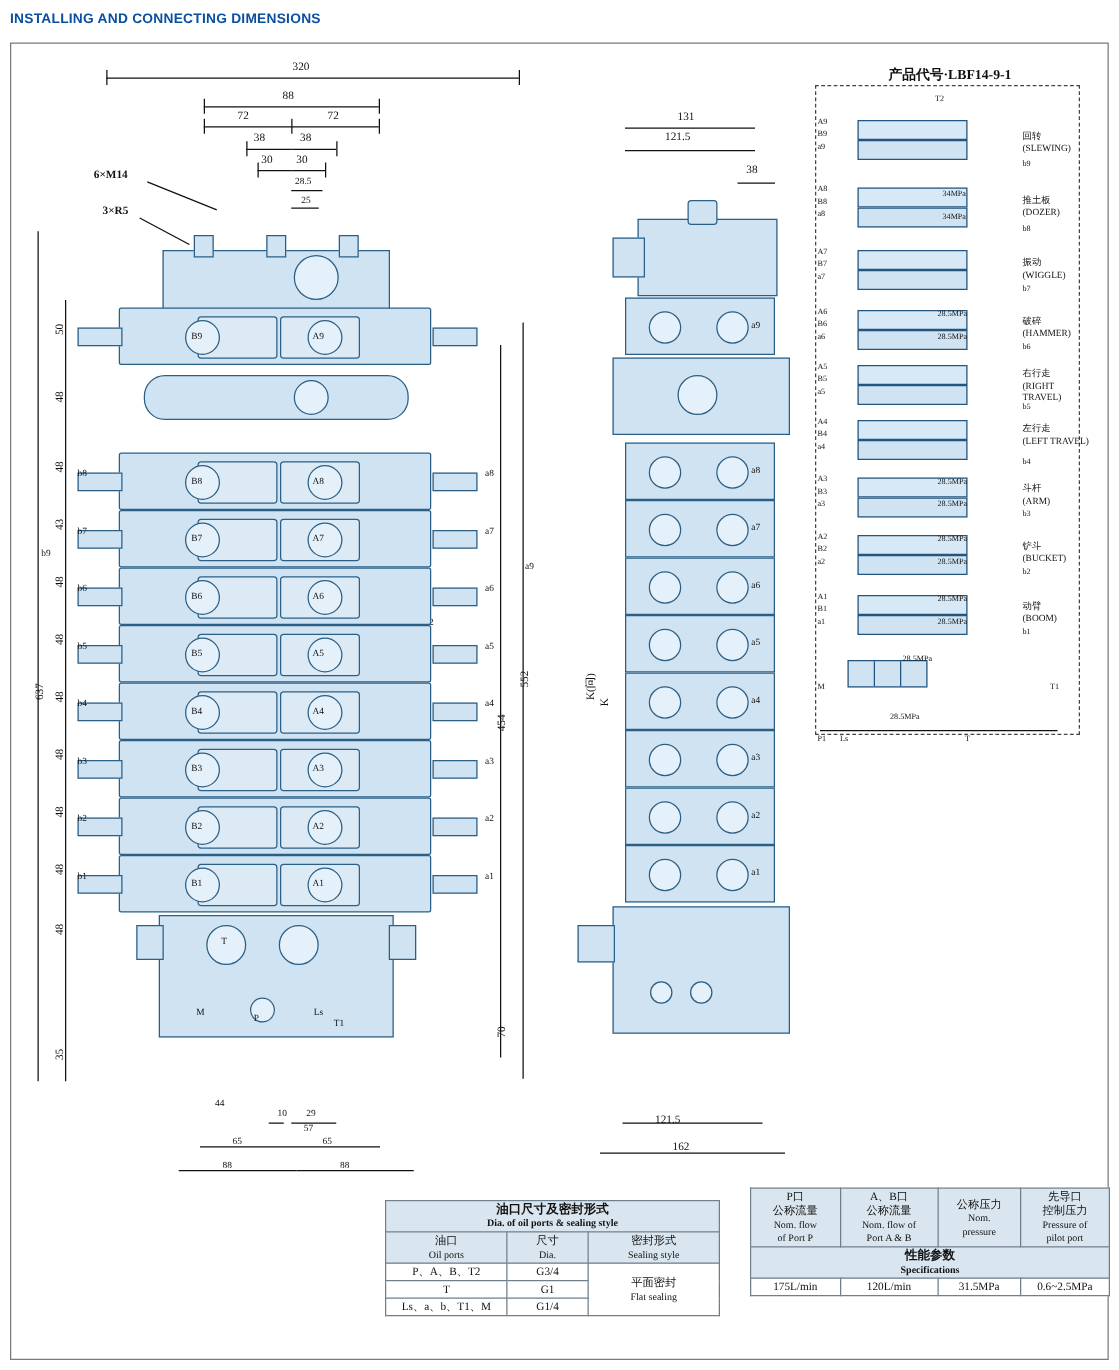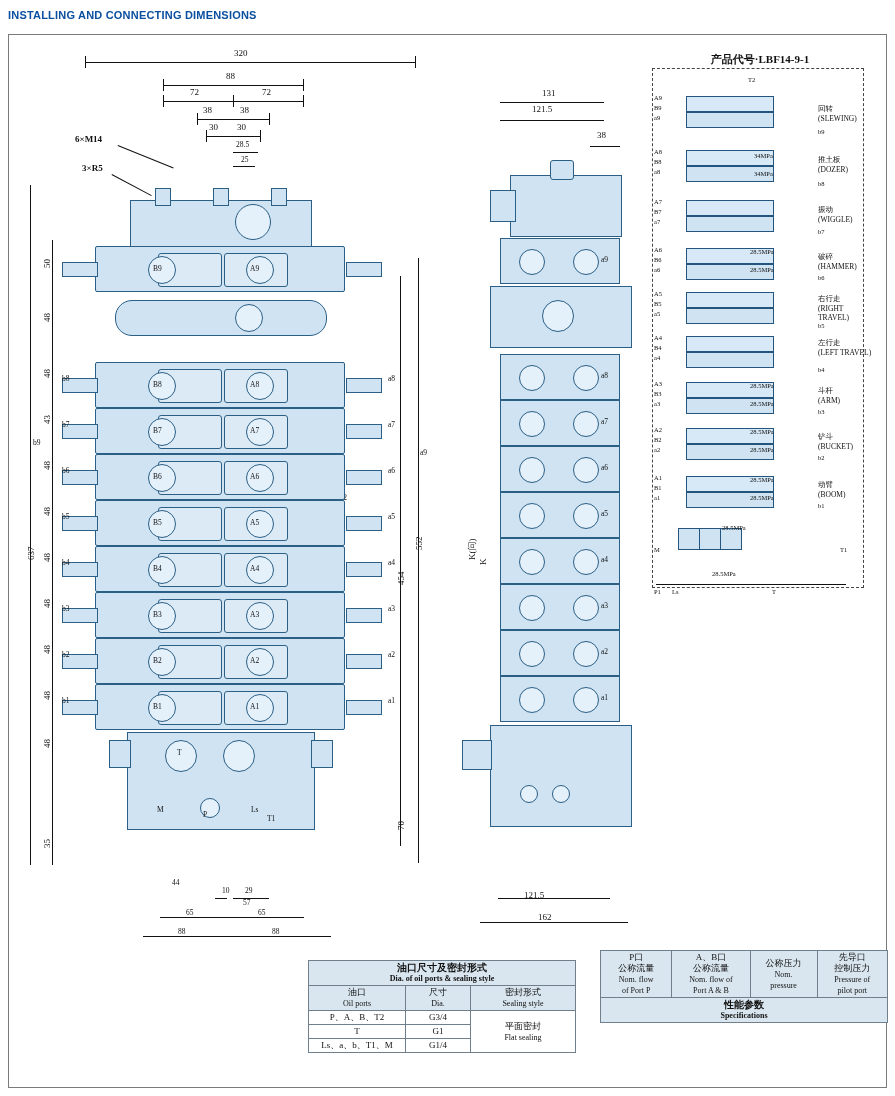--- a/index.html
+++ b/index.html
@@ -617,14 +617,20 @@
       <span class="enline">Pressure of</span>
       <span class="enline">pilot port</span>
     </th>
   </tr>
   <tr>
     <td class="cap" colspan="4">
       <span class="cnline">性能参数</span>
       <span class="enline">Specifications</span>
     </td>
   </tr>
+  <tr>
+    <td>175L/min</td>
+    <td>120L/min</td>
+    <td>31.5MPa</td>
+    <td>0.6~2.5MPa</td>
+  </tr>
 </tbody>
   </table>
 
 </body></html>

